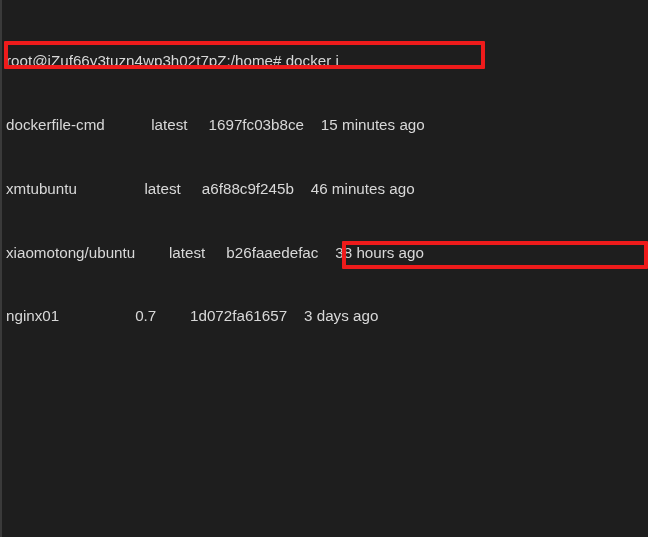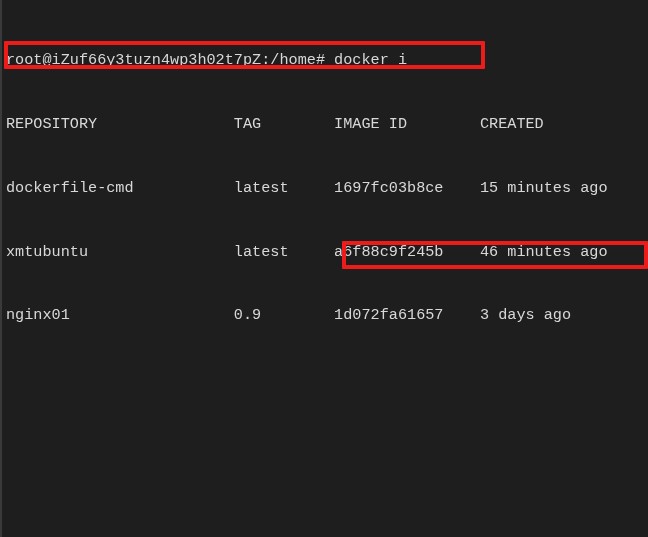--- a/index.html
+++ b/index.html
@@ -6,21 +6,21 @@
     margin: 0;
     padding: 0;
     background: #1b1b1b;
   }
   #terminal {
     position: relative;
     width: 648px;
     height: 537px;
     background: #1e1e1e;
     overflow: hidden;
-    font-family: Liberation Mono, monospace;
+    font-family: Liberation Sans, sans-serif;
     font-size: 15.2px;
     line-height: 21.3px;
     color: #d8d8d8;
     box-sizing: border-box;
     border-left: 2px solid #3a3a3a;
   }
   #screen {
     position: absolute;
     left: 4px;
     top: -14px;
@@ -39,24 +39,24 @@
     border-radius: 1px;
   }
 </style>
 </head>
 <body>
 
 <div id="terminal">
   <div id="screen">
 
     <div class="line">root@iZuf66y3tuzn4wp3h02t7pZ:/home# docker i</div>
-    <div class="line">REPOSITORY               TAG        IMAGE ID        CREATED</div>
     <div class="line">dockerfile-cmd           latest     1697fc03b8ce    15 minutes ago</div>
     <div class="line">xmtubuntu                latest     a6f88c9f245b    46 minutes ago</div>
-    <div class="line">nginx01                  0.9        1d072fa61657    3 days ago</div>
+    <div class="line">xiaomotong/ubuntu        latest     b26faaedefac    38 hours ago</div>
+    <div class="line">nginx01                  0.7        1d072fa61657    3 days ago</div>
     
     
     
     
     
     
     
     
     
     

